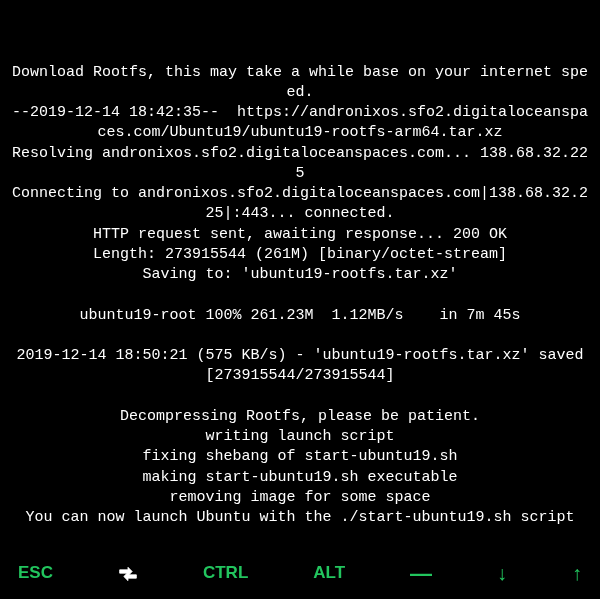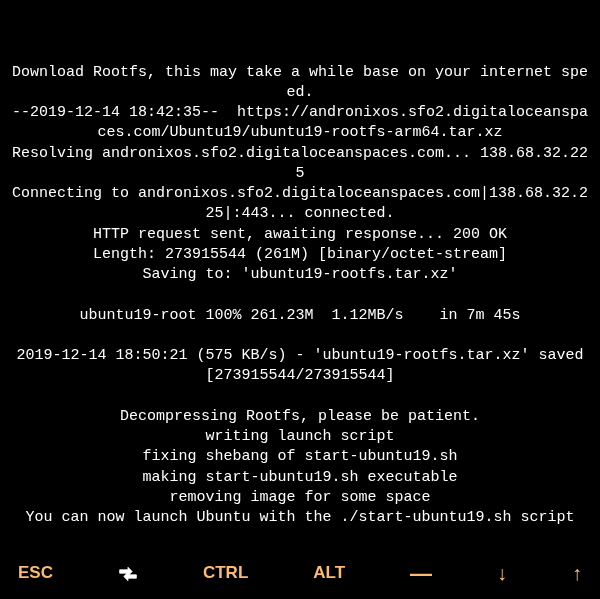--- a/index.html
+++ b/index.html
@@ -36,21 +36,21 @@
       left: 0;
       right: 0;
       height: 51px;
       background: #000;
       display: flex;
       align-items: center;
       justify-content: space-between;
       padding: 0 18px;
     }
     .key {
-      color: #fdba74;
+      color: #22c55e;
       font-family: Arial, sans-serif;
       font-weight: bold;
       font-size: 17px;
       text-align: center;
       cursor: pointer;
       user-select: none;
       display: flex;
       align-items: center;
       justify-content: center;
     }

